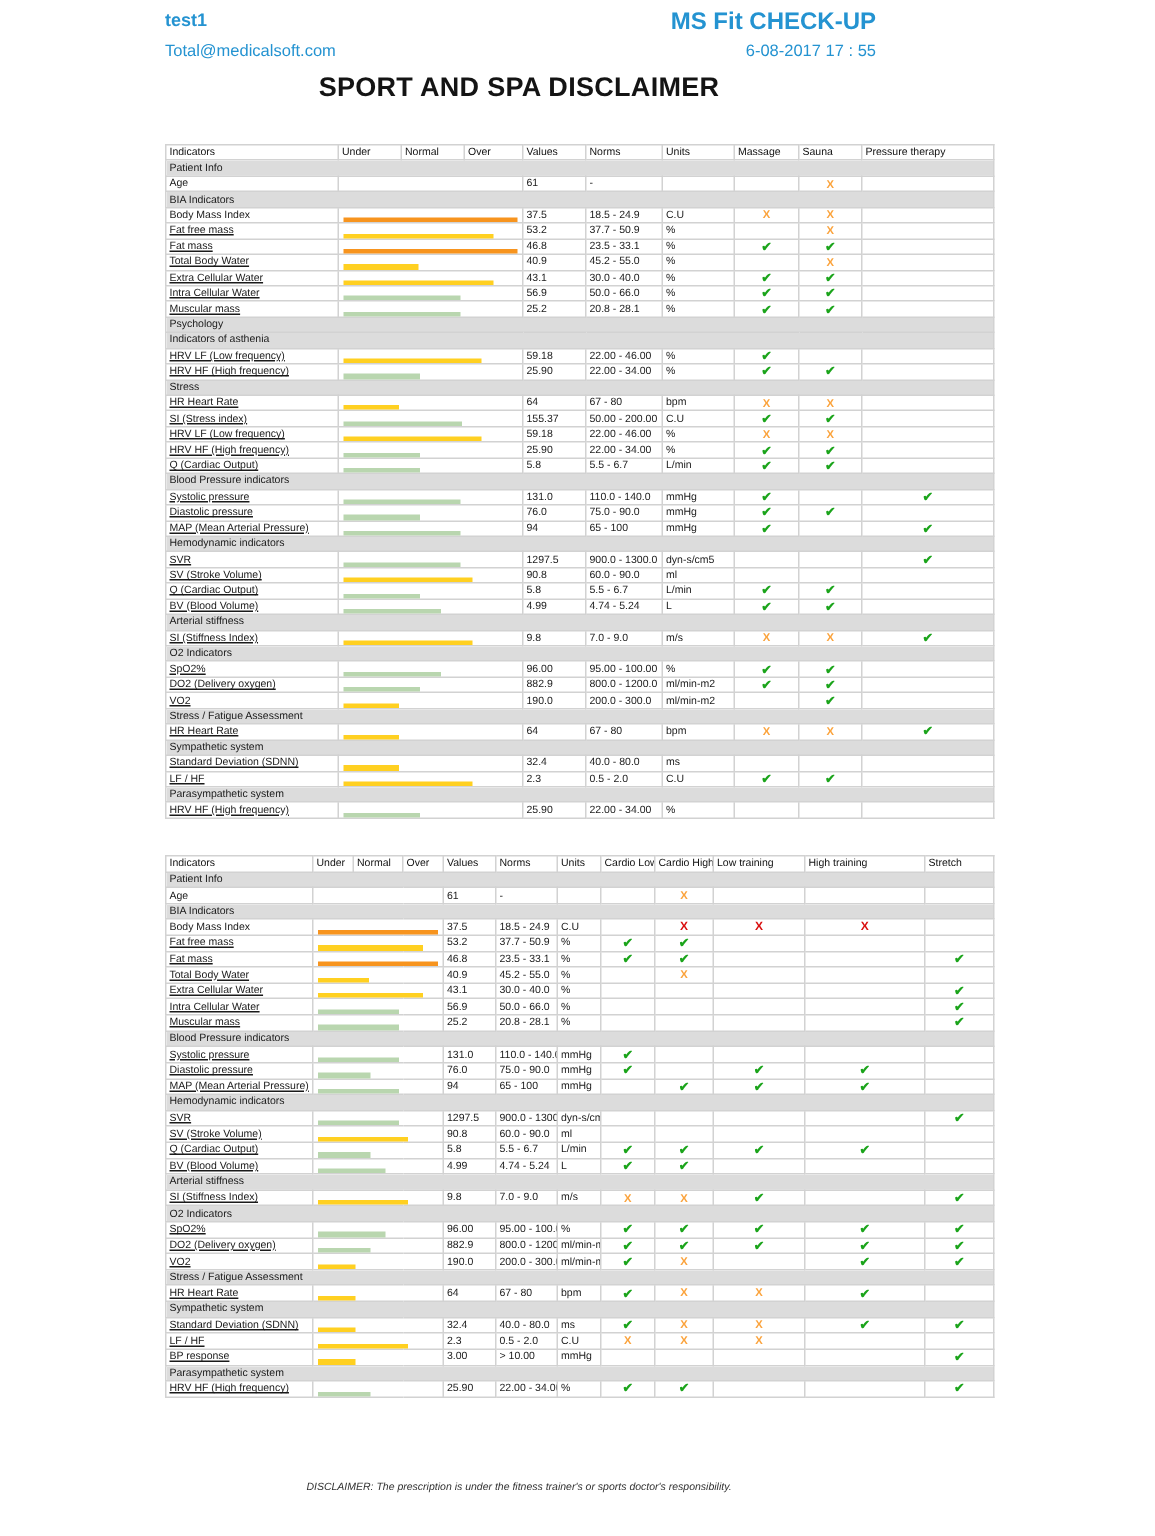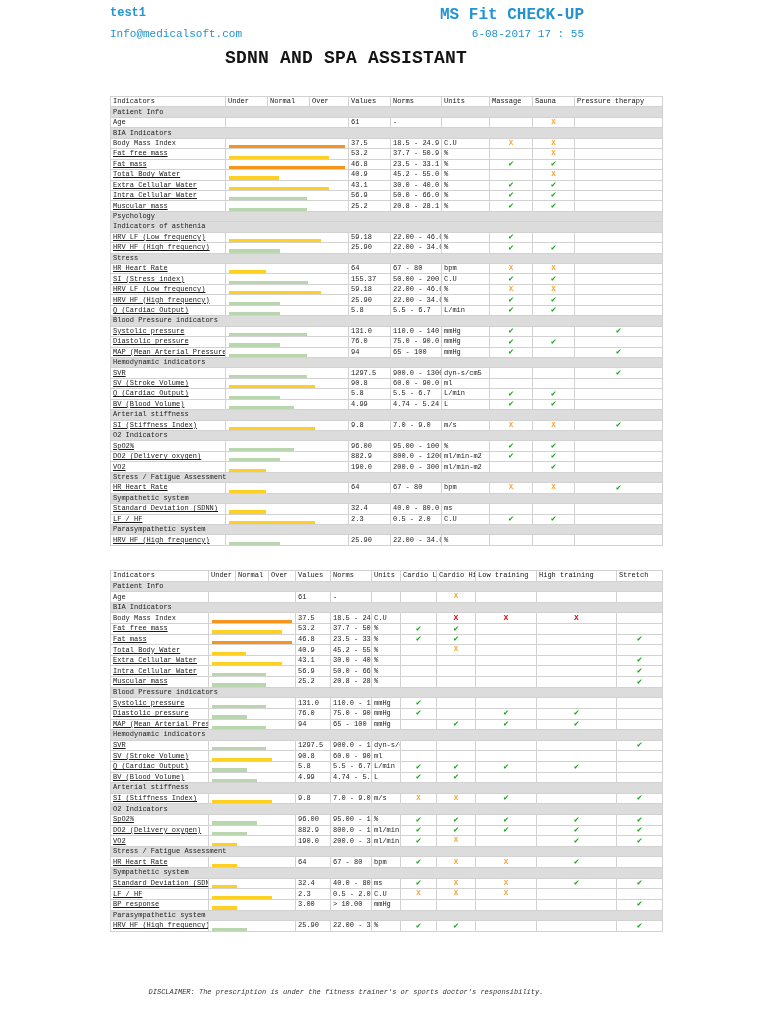--- a/index.html
+++ b/index.html
@@ -1,17 +1,17 @@
 <!DOCTYPE html>
 <html><head>
 <meta charset="utf-8">
 <style>
   html,body{margin:0;padding:0;background:#fff;}
   .page{position:relative;width:692px;height:1024px;background:#ffffff;
-        font-family:Liberation Mono, monospace;overflow:hidden;}
+        font-family:Liberation Sans, sans-serif;overflow:hidden;}
   .pname{position:absolute;left:110px;top:6px;font-size:12px;font-weight:bold;color:#2493d1;}
   .pemail{position:absolute;left:110px;top:28px;font-size:11px;color:#2493d1;}
   .apptitle{position:absolute;right:108px;top:6px;font-size:16px;font-weight:bold;color:#2493d1;text-align:right;}
   .datetime{position:absolute;right:108px;top:28px;font-size:11px;color:#2493d1;text-align:right;}
   .pagetitle{position:absolute;left:0;right:0;top:48px;text-align:center;
              font-size:18px;font-weight:bold;color:#141414;letter-spacing:.2px;}
   .twrap{position:absolute;left:110px;}
   .t1wrap{top:96px;}
   .t2wrap{top:570px;}
   table.rt{border-collapse:collapse;table-layout:fixed;width:552px;}
@@ -35,24 +35,24 @@
   .mk-contra{font-weight:bold;font-size:8px;}
   .legend{position:absolute;left:0;right:0;top:951px;text-align:center;font-size:11.5px;color:#141414;}
   .disclaimer{position:absolute;left:0;right:0;top:988px;text-align:center;
               font-size:7px;font-style:italic;color:#333;}
 </style>
 </head>
 <body>
 
 <div class="page">
   <div class="pname">test1</div>
-  <div class="pemail">Info@medicalsoft.com</div>
+  <div class="pemail">Total@medicalsoft.com</div>
   <div class="apptitle">MS Fit CHECK-UP</div>
   <div class="datetime">6-08-2017  17 : 55</div>
-  <div class="pagetitle">SDNN AND SPA ASSISTANT</div>
+  <div class="pagetitle">SPORT AND SPA DISCLAIMER</div>
 
   <div class="twrap t1wrap">
       <table class="rt tb1">
         <colgroup>
           <col style="width: 115px;">
           <col style="width: 42px;">
           <col style="width: 42px;">
           <col style="width: 39px;">
           <col style="width: 42px;">
           <col style="width: 51px;">

